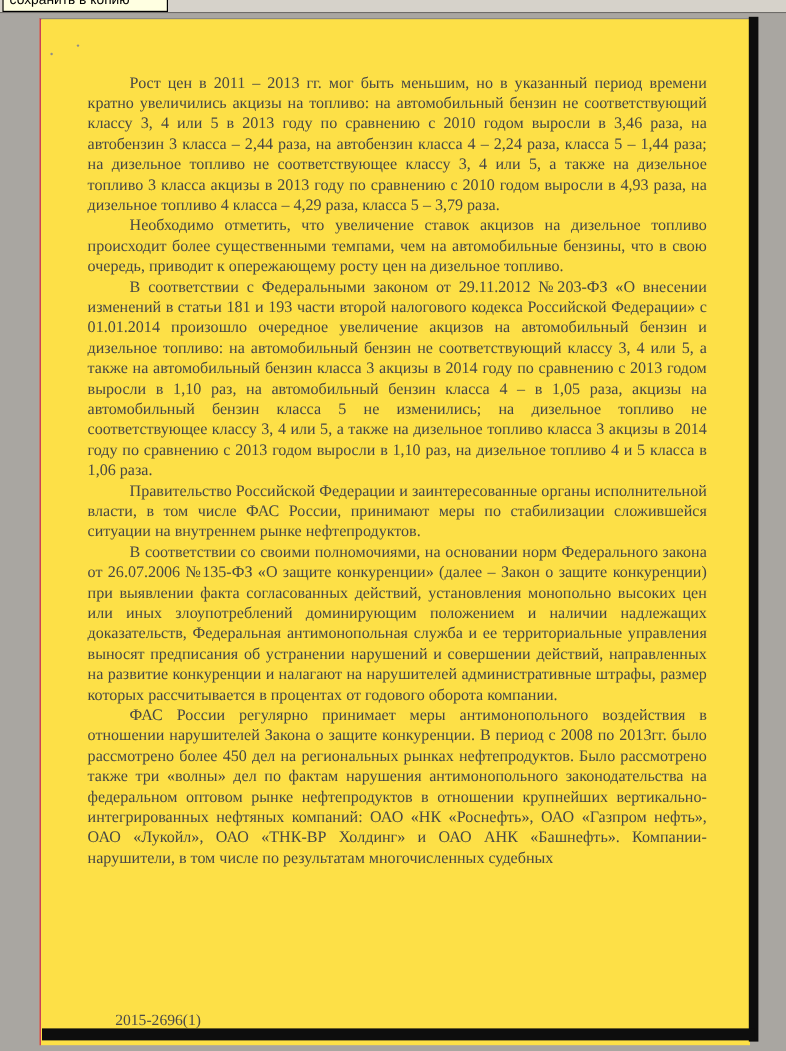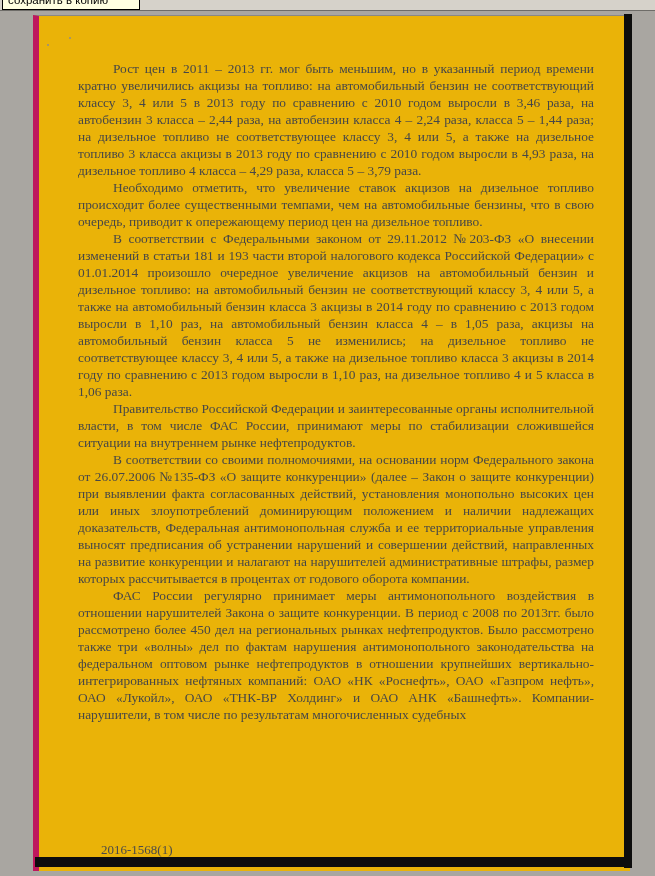--- a/index.html
+++ b/index.html
@@ -37,22 +37,22 @@
     color: #000;
     padding: 0 5px;
     white-space: nowrap;
     z-index: 5;
   }
   
   .page {
     position: absolute;
     left: 33px; top: 15px;
     width: 591px; height: 855px;
-    background: #eab308;
-    border-left: 6px solid #be185d;
+    background: #fde047;
+    border-left: 1px solid #be185d;
     border-top: 1px solid #8a8884;
   }
   .scan-edge-right {
     position: absolute;
     left: 624px; top: 14px;
     width: 8px; height: 854px;
     background: #0d0d0d;
   }
   .scan-edge-bottom {
     position: absolute;
@@ -97,27 +97,27 @@
 
   <div class="tooltip">сохранить в копию</div>
 
   <div class="page">
 
     <div class="speck speck-1"></div>
     <div class="speck speck-2"></div>
 
     <div class="text-block">
       <p>Рост цен в 2011 – 2013 гг. мог быть меньшим, но в указанный период времени кратно увеличились акцизы на топливо: на автомобильный бензин не соответствующий классу 3, 4 или 5 в 2013 году по сравнению с 2010 годом выросли в 3,46 раза, на автобензин 3 класса – 2,44 раза, на автобензин класса 4 – 2,24 раза, класса 5 – 1,44 раза; на дизельное топливо не соответствующее классу 3, 4 или 5, а также на дизельное топливо 3 класса акцизы в 2013 году по сравнению с 2010 годом выросли в 4,93 раза, на дизельное топливо 4 класса – 4,29 раза, класса 5 – 3,79 раза.</p>
-      <p>Необходимо отметить, что увеличение ставок акцизов на дизельное топливо происходит более существенными темпами, чем на автомобильные бензины, что в свою очередь, приводит к опережающему период цен на дизельное топливо.</p>
+      <p>Необходимо отметить, что увеличение ставок акцизов на дизельное топливо происходит более существенными темпами, чем на автомобильные бензины, что в свою очередь, приводит к опережающему росту цен на дизельное топливо.</p>
       <p>В соответствии с Федеральными законом от 29.11.2012 №203-ФЗ «О внесении изменений в статьи 181 и 193 части второй налогового кодекса Российской Федерации» с 01.01.2014 произошло очередное увеличение акцизов на автомобильный бензин и дизельное топливо: на автомобильный бензин не соответствующий классу 3, 4 или 5, а также на автомобильный бензин класса 3 акцизы в 2014 году по сравнению с 2013 годом выросли в 1,10 раз, на автомобильный бензин класса 4 – в 1,05 раза, акцизы на автомобильный бензин класса 5 не изменились; на дизельное топливо не соответствующее классу 3, 4 или 5, а также на дизельное топливо класса 3 акцизы в 2014 году по сравнению с 2013 годом выросли в 1,10 раз, на дизельное топливо 4 и 5 класса в 1,06 раза.</p>
       <p>Правительство Российской Федерации и заинтересованные органы исполнительной власти, в том числе ФАС России, принимают меры по стабилизации сложившейся ситуации на внутреннем рынке нефтепродуктов.</p>
       <p>В соответствии со своими полномочиями, на основании норм Федерального закона от 26.07.2006 №135-ФЗ «О защите конкуренции» (далее – Закон о защите конкуренции) при выявлении факта согласованных действий, установления монопольно высоких цен или иных злоупотреблений доминирующим положением и наличии надлежащих доказательств, Федеральная антимонопольная служба и ее территориальные управления выносят предписания об устранении нарушений и совершении действий, направленных на развитие конкуренции и налагают на нарушителей административные штрафы, размер которых рассчитывается в процентах от годового оборота компании.</p>
       <p>ФАС России регулярно принимает меры антимонопольного воздействия в отношении нарушителей Закона о защите конкуренции. В период с 2008 по 2013гг. было рассмотрено более 450 дел на региональных рынках нефтепродуктов. Было рассмотрено также три «волны» дел по фактам нарушения антимонопольного законодательства на федеральном оптовом рынке нефтепродуктов в отношении крупнейших вертикально-интегрированных нефтяных компаний: ОАО «НК «Роснефть», ОАО «Газпром нефть», ОАО «Лукойл», ОАО «ТНК-ВР Холдинг» и ОАО АНК «Башнефть». Компании-нарушители, в том числе по результатам многочисленных судебных</p>
     </div>
 
-    <div class="page-footer">2016-1568(1)</div>
+    <div class="page-footer">2015-2696(1)</div>
 
   </div>
 
   <div class="scan-edge-right"></div>
   <div class="scan-edge-bottom"></div>
 
 </div>
 
 </body></html>

